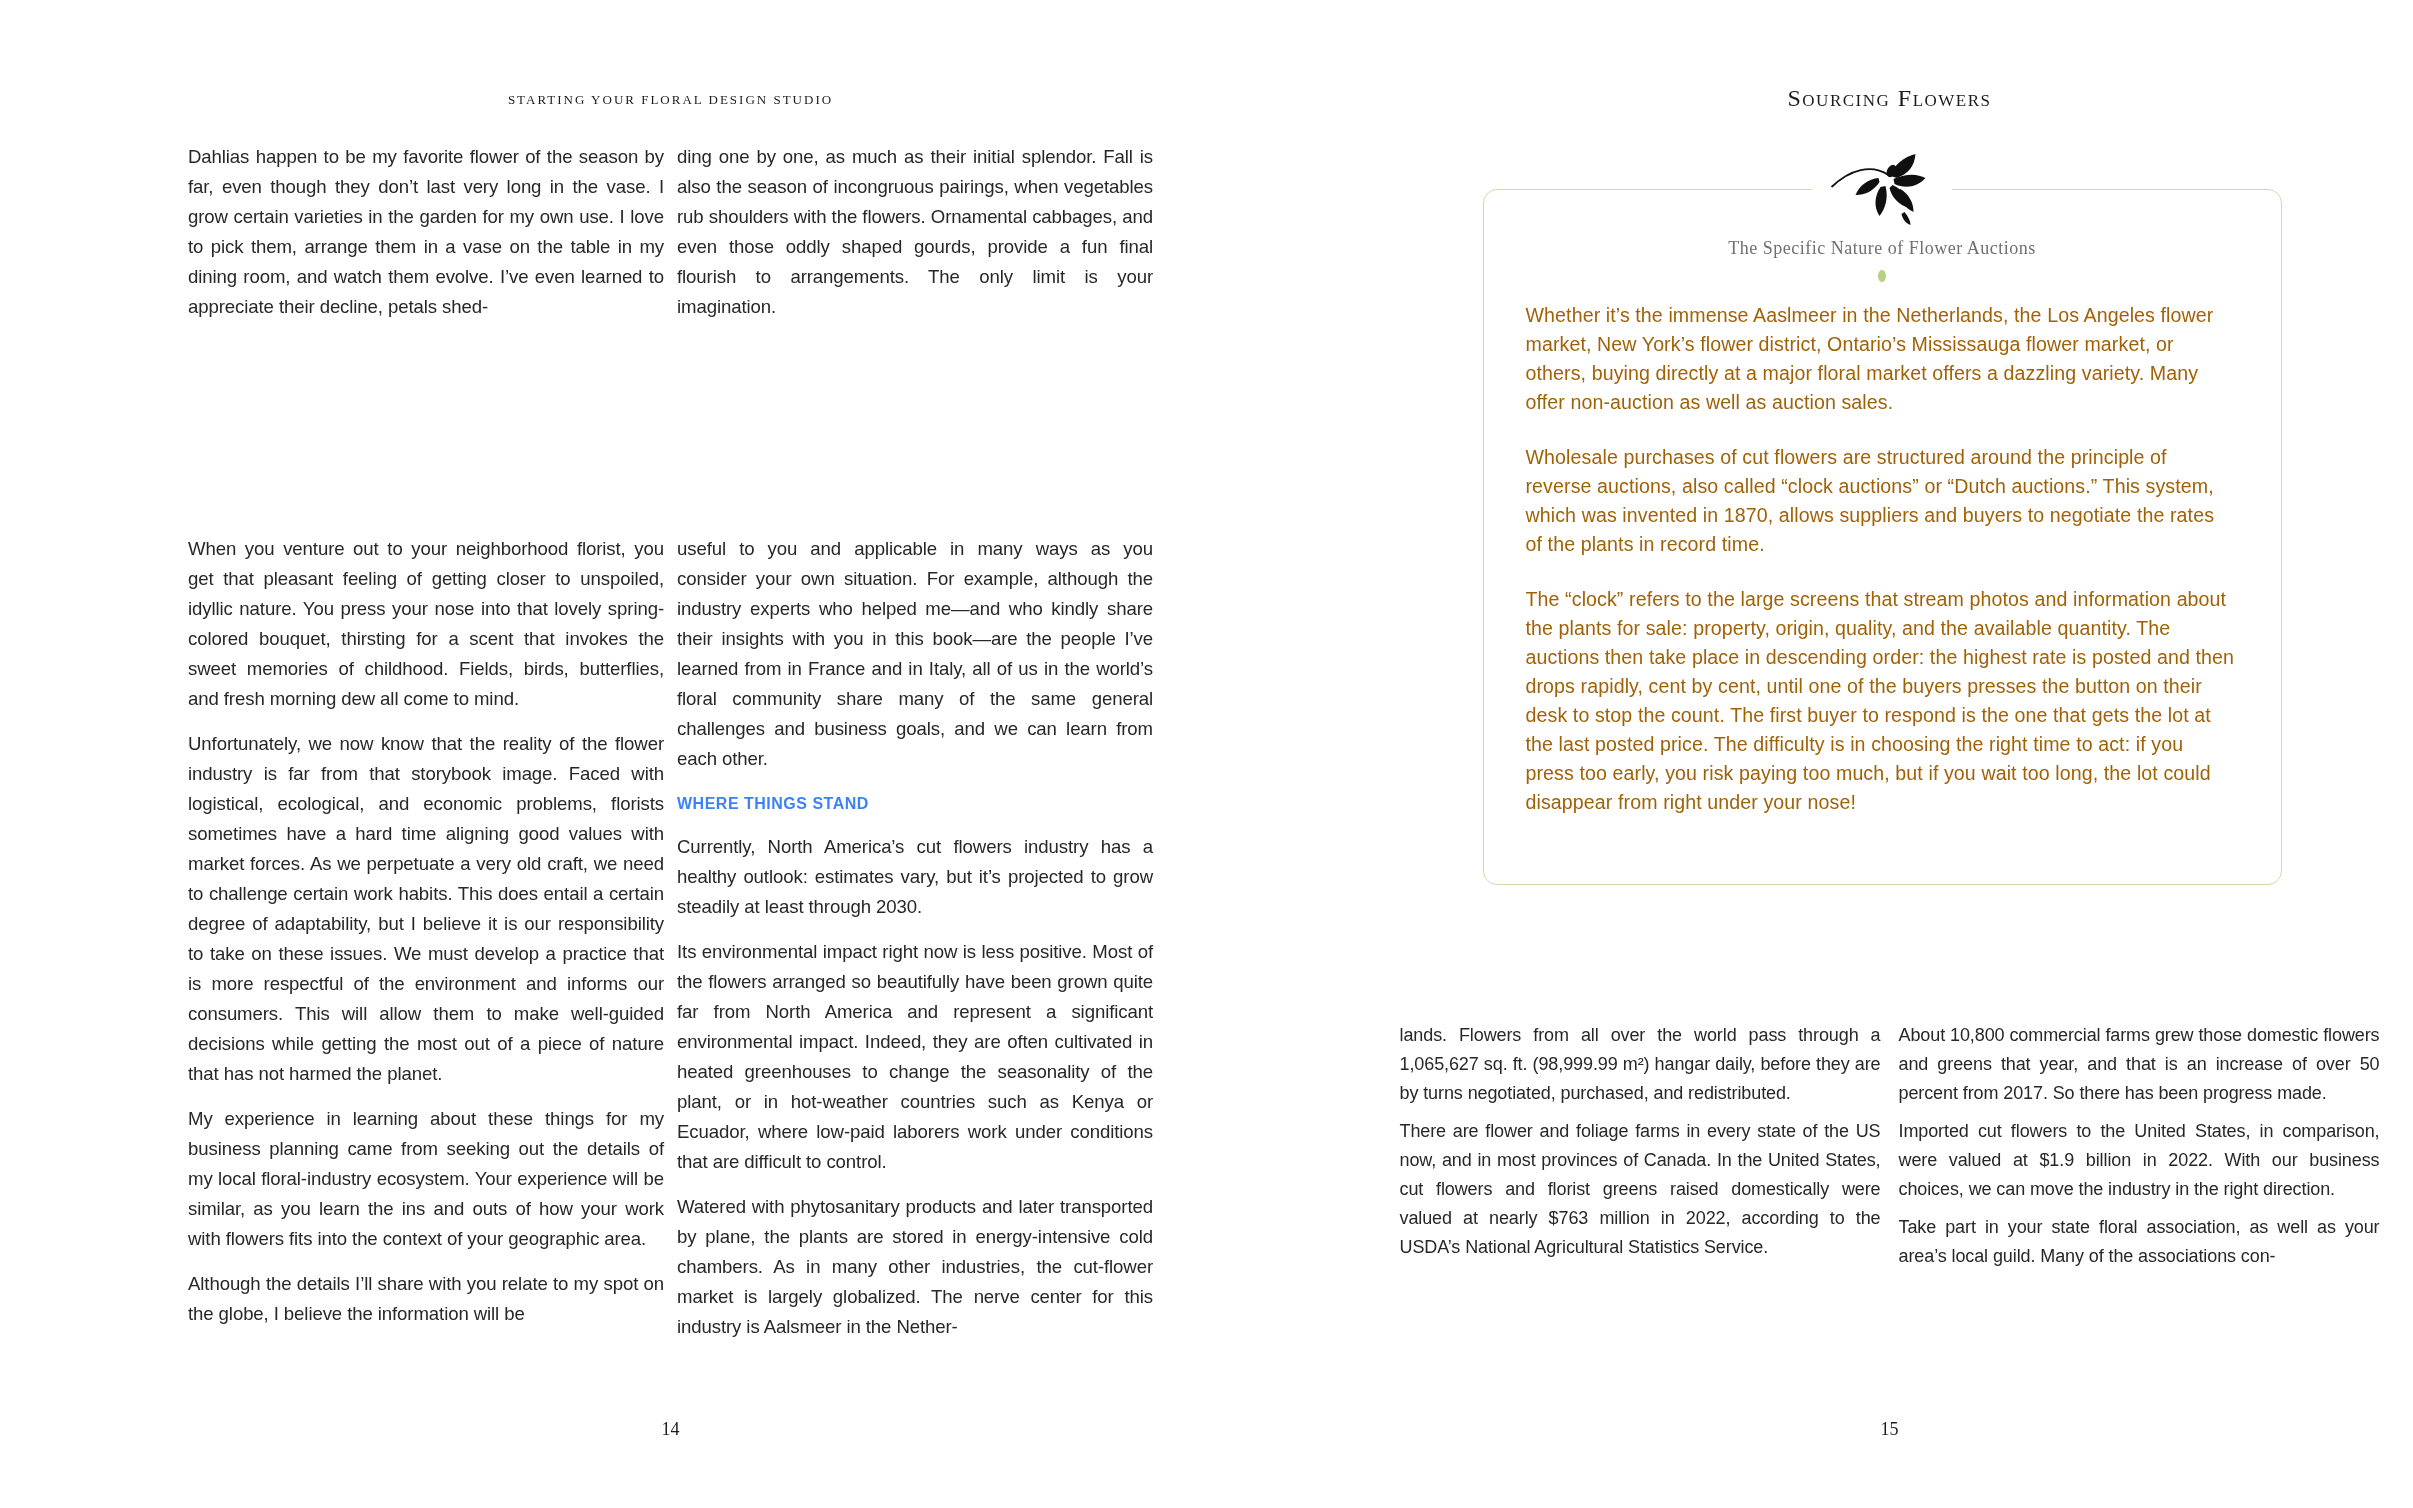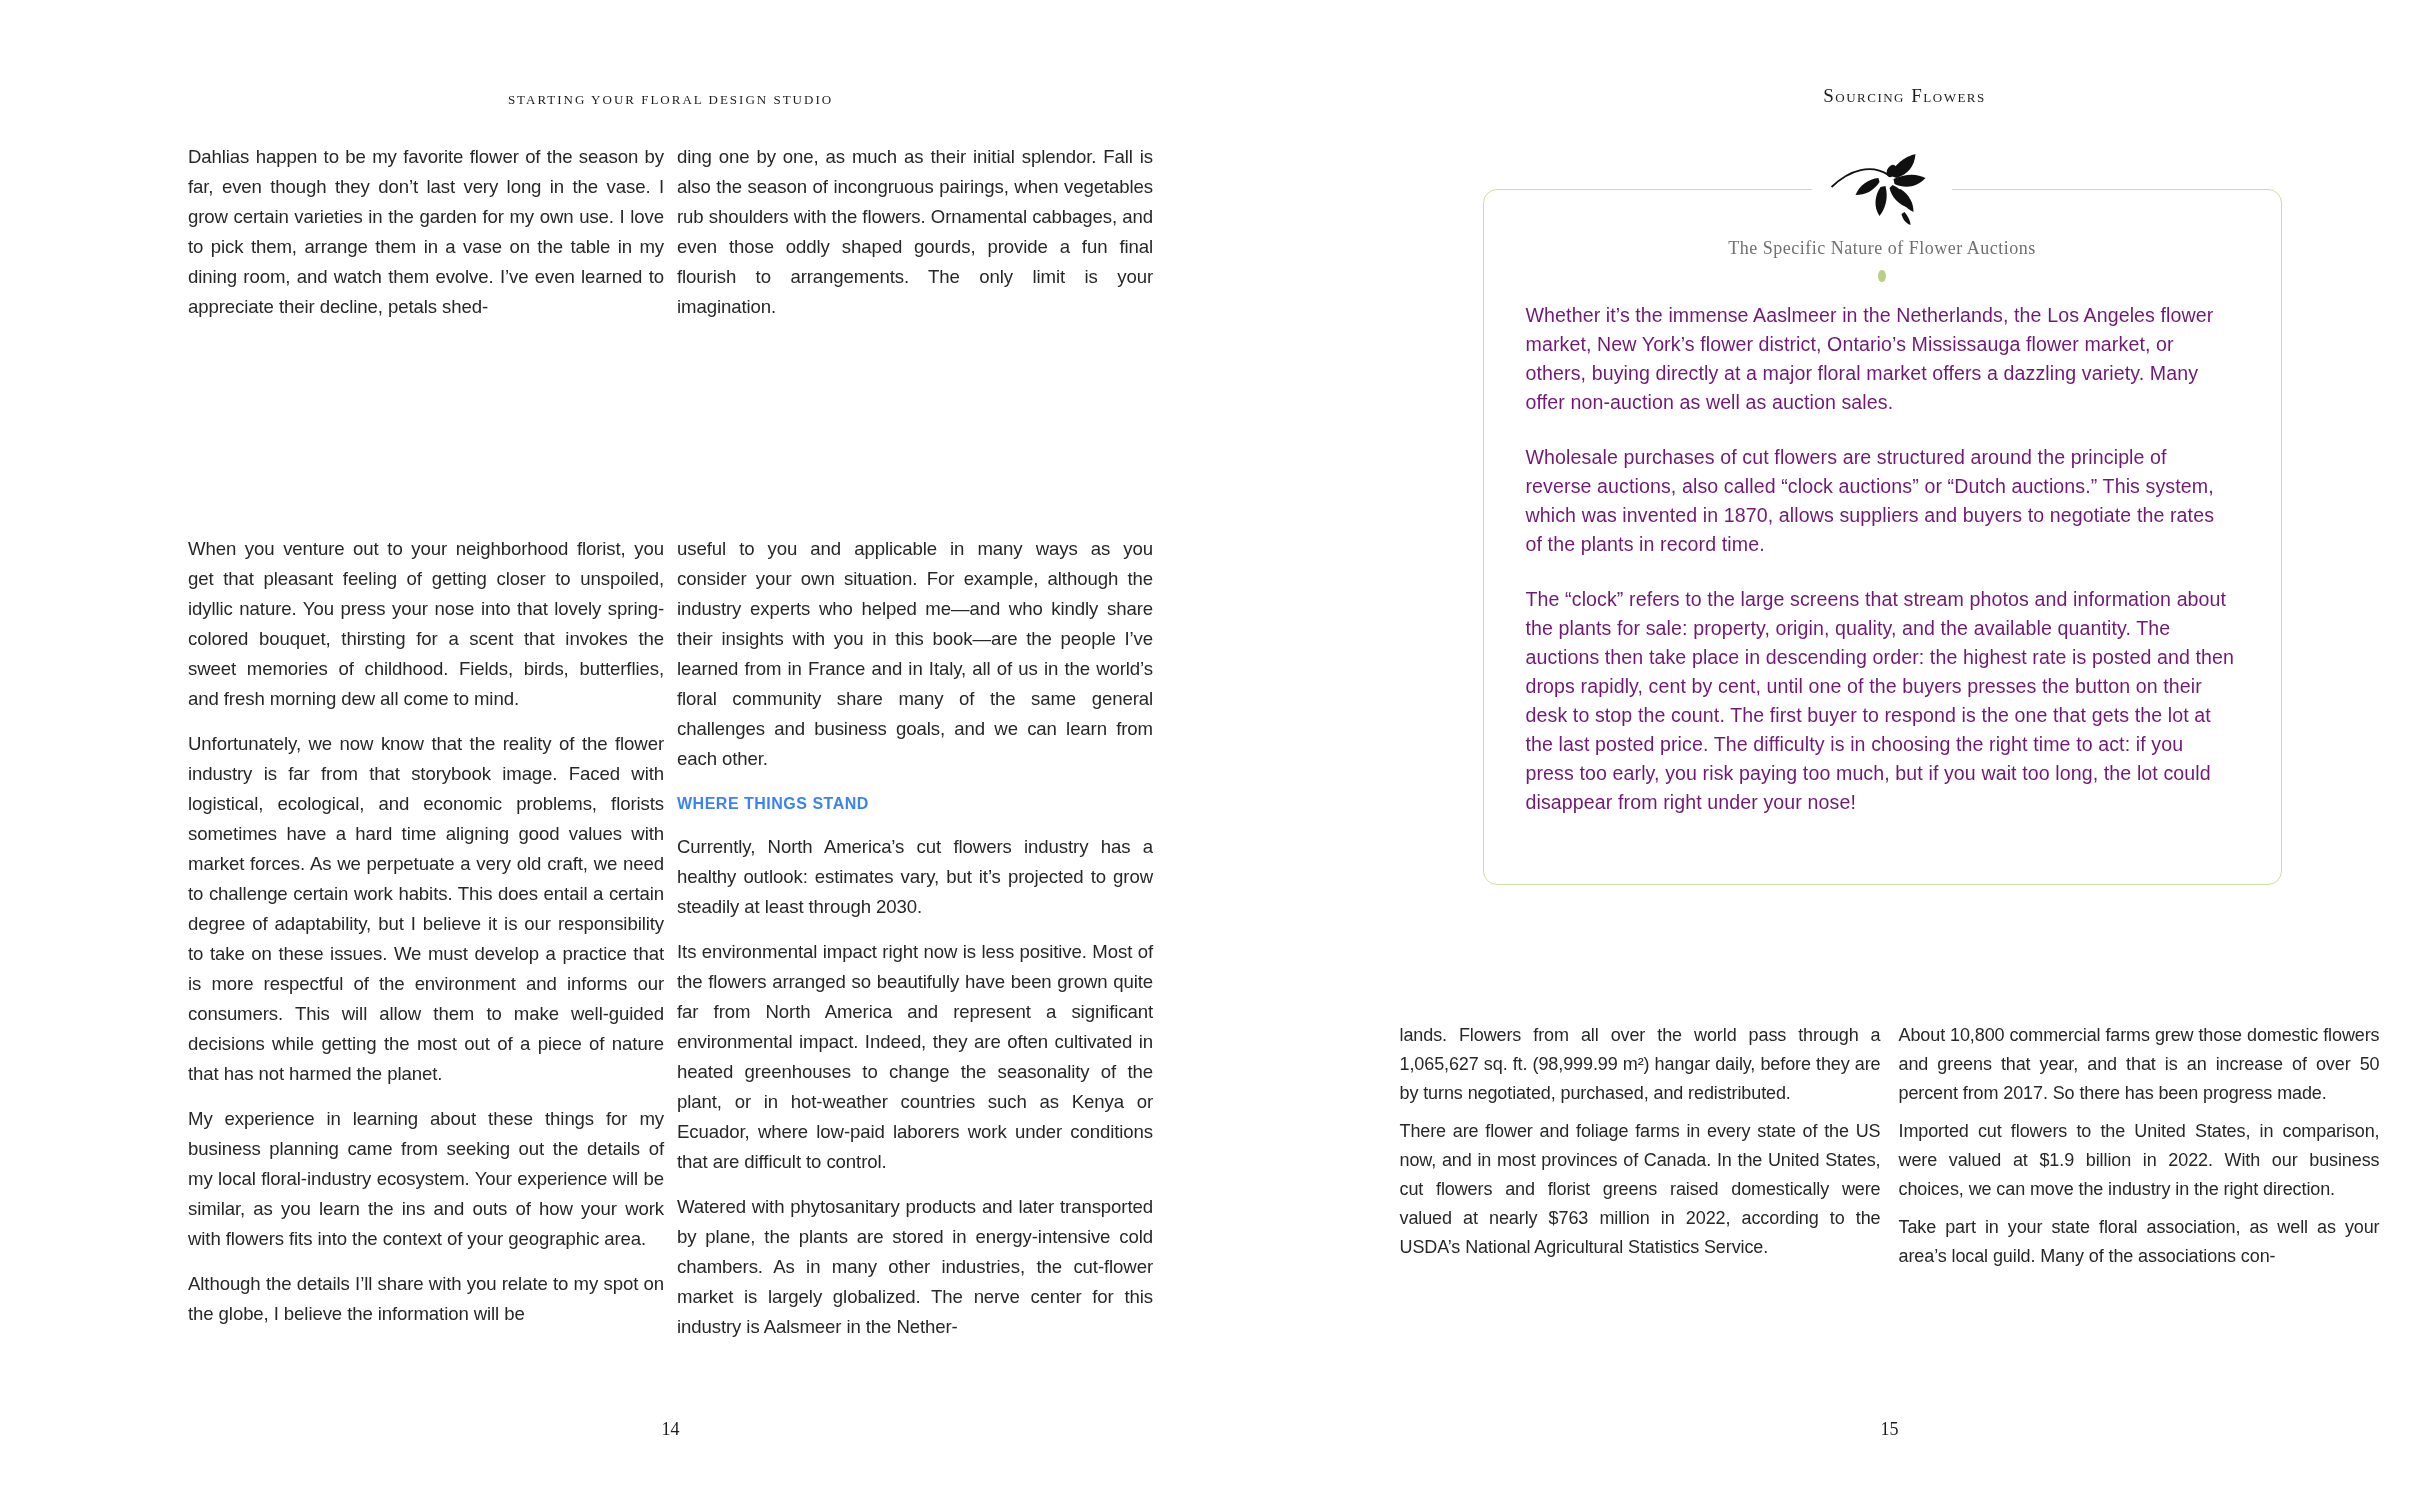--- a/index.html
+++ b/index.html
@@ -5,21 +5,21 @@
   html,body{margin:0;padding:0;background:#ffffff;}
   body{width:2413px;height:1508px;overflow:hidden;
        font-family:"Liberation Sans",sans-serif;color:#232323;}
   .spread{position:relative;width:2413px;height:1508px;background:#ffffff;display:flex;padding-left:47px;}
   .page{position:relative;width:1207px;height:1508px;}
 
   
   .runhead{position:absolute;font-family:"Liberation Serif",serif;color:#1c1c1c;
            text-align:center;white-space:nowrap;}
   .runhead.left{top:92px;left:141px;width:965px;font-size:13px;letter-spacing:2px;}
-  .runhead.right{top:85px;left:161px;width:980px;font-size:19px;letter-spacing:1.5px;
+  .runhead.right{top:85px;left:146px;width:980px;font-size:24px;letter-spacing:1.5px;
                  font-variant:small-caps;}
 
   
   .intro-cols{position:absolute;top:142px;left:141px;width:965px;display:flex;gap:13px;}
   .intro-cols .col{flex:1;}
   .body-text{font-size:18.6px;line-height:30px;text-align:justify;color:#272727;
              letter-spacing:-0.1px;}
   .body-text p{margin:0 0 15px 0;}
   .body-text p:last-child{margin-bottom:0;}
 
@@ -42,21 +42,21 @@
   .auction-box{position:absolute;top:189px;left:229px;width:799px;height:696px;
                border:1.5px solid #ccdda5;border-radius:14px;box-sizing:border-box;
                background:#ffffff;}
   .ornament-wrap{position:absolute;top:-41px;left:50%;transform:translateX(-50%);
                  background:#ffffff;padding:0 17px;height:80px;display:flex;
                  align-items:flex-start;justify-content:center;}
   .box-title{font-family:"Liberation Serif",serif;font-weight:normal;font-size:18px;
              letter-spacing:0.5px;color:#6f6f6f;text-align:center;margin:48px 20px 0 20px;
              white-space:nowrap;}
   .box-dot{width:7.5px;height:12px;border-radius:50%;background:#b9cf82;margin:11px auto 0 auto;}
-  .box-text{padding:19px 46px 0 42px;font-size:19.6px;line-height:29px;color:#701a75;
+  .box-text{padding:19px 46px 0 42px;font-size:19.6px;line-height:29px;color:#a16207;
             text-align:left;letter-spacing:0.1px;}
   .box-text p{margin:0 0 26px 0;}
   .box-text p:last-child{margin-bottom:0;}
 
   
   .bottom-cols{position:absolute;top:1021px;left:146px;width:980px;display:flex;gap:18px;}
   .bottom-cols .col{flex:1;}
   .bottom-text{font-size:18px;line-height:29px;text-align:justify;color:#272727;
                letter-spacing:-0.1px;}
   .bottom-text p{margin:0 0 9px 0;}

